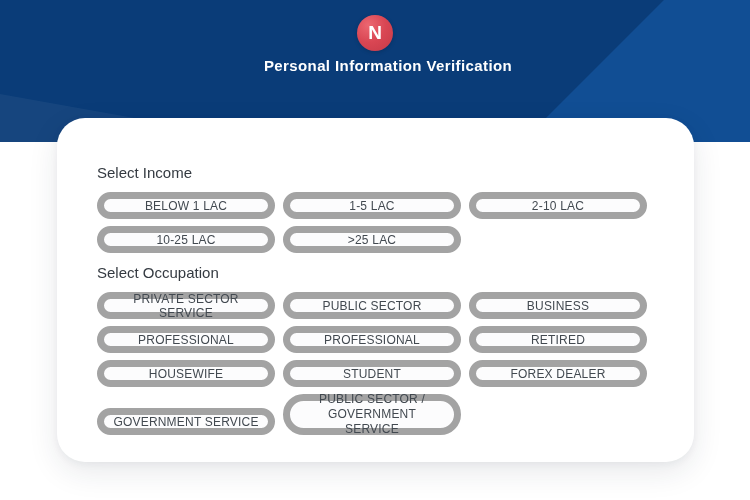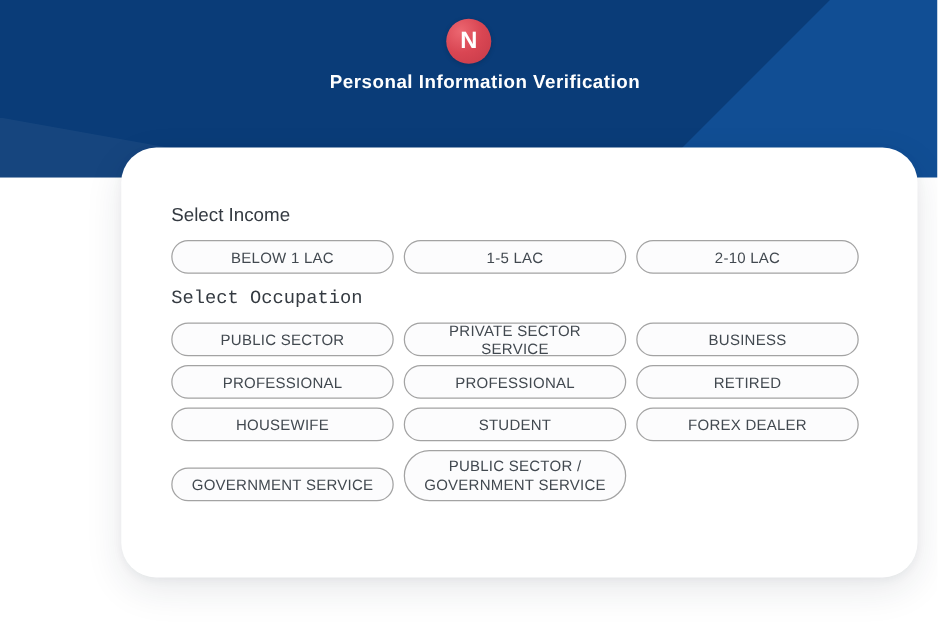--- a/index.html
+++ b/index.html
@@ -55,41 +55,40 @@
 
   
   .card {
     position: absolute;
     top: 118px; left: 57px;
     width: 637px; height: 344px;
     background: #ffffff;
     border-radius: 28px;
     box-shadow: 0 10px 30px rgba(25, 39, 60, 0.10), 0 2px 8px rgba(25,39,60,0.05);
     padding: 46px 40px 0 40px;
-    margin-left: 40px;
   }
   .section-label {
     font-size: 15px;
     color: #343a41;
     margin-bottom: 11px;
   }
-  .section-label.occ { margin-top: 11px; font-family: Liberation Mono, monospace; }
+  .section-label.occ { margin-top: 11px; }
 
   .btn-row {
     display: flex;
     gap: 8px;
     margin-bottom: 7px;
   }
   .btn-row.last { align-items: flex-end; margin-top: 0; }
 
   .pill {
     flex: 0 0 178px;
     width: 178px;
     height: 27px;
-    border: 1px solid #a3a3a3;
+    border: 7px solid #a3a3a3;
     border-radius: 14px;
     background: #fcfcfd;
     color: #424950;
     font-family: inherit;
     font-size: 12px;
     letter-spacing: 0.2px;
     display: flex;
     align-items: center;
     justify-content: center;
     cursor: pointer;
@@ -116,26 +115,30 @@
 
 <div class="card">
 
   <div class="section-label">Select Income</div>
 
   <div class="btn-row">
     <button class="pill">BELOW 1 LAC</button>
     <button class="pill">1-5 LAC</button>
     <button class="pill">2-10 LAC</button>
   </div>
+  <div class="btn-row">
+    <button class="pill">10-25 LAC</button>
+    <button class="pill">&gt;25 LAC</button>
+  </div>
 
   <div class="section-label occ">Select Occupation</div>
 
   <div class="btn-row">
+    <button class="pill">PRIVATE SECTOR SERVICE</button>
     <button class="pill">PUBLIC SECTOR</button>
-    <button class="pill">PRIVATE SECTOR SERVICE</button>
     <button class="pill">BUSINESS</button>
   </div>
   <div class="btn-row">
     <button class="pill">PROFESSIONAL</button>
     <button class="pill">PROFESSIONAL</button>
     <button class="pill">RETIRED</button>
   </div>
   <div class="btn-row">
     <button class="pill">HOUSEWIFE</button>
     <button class="pill">STUDENT</button>

